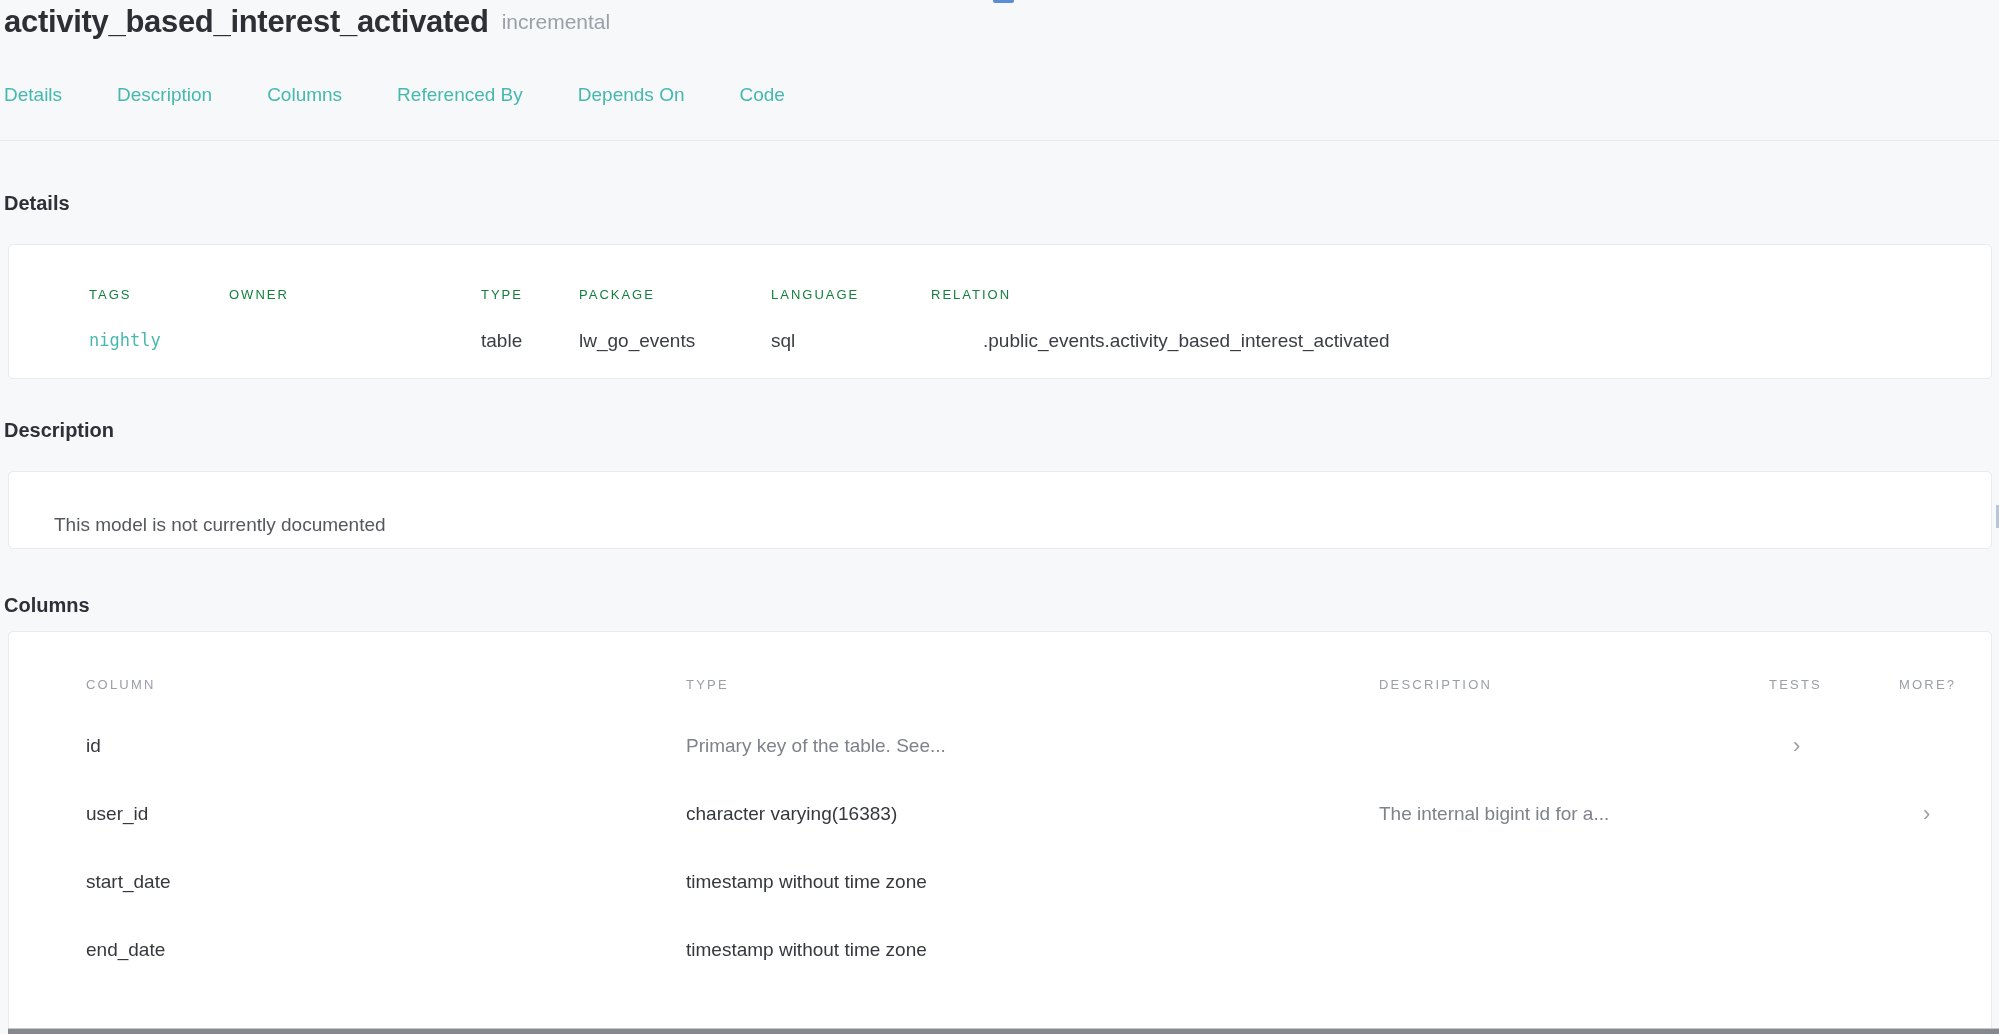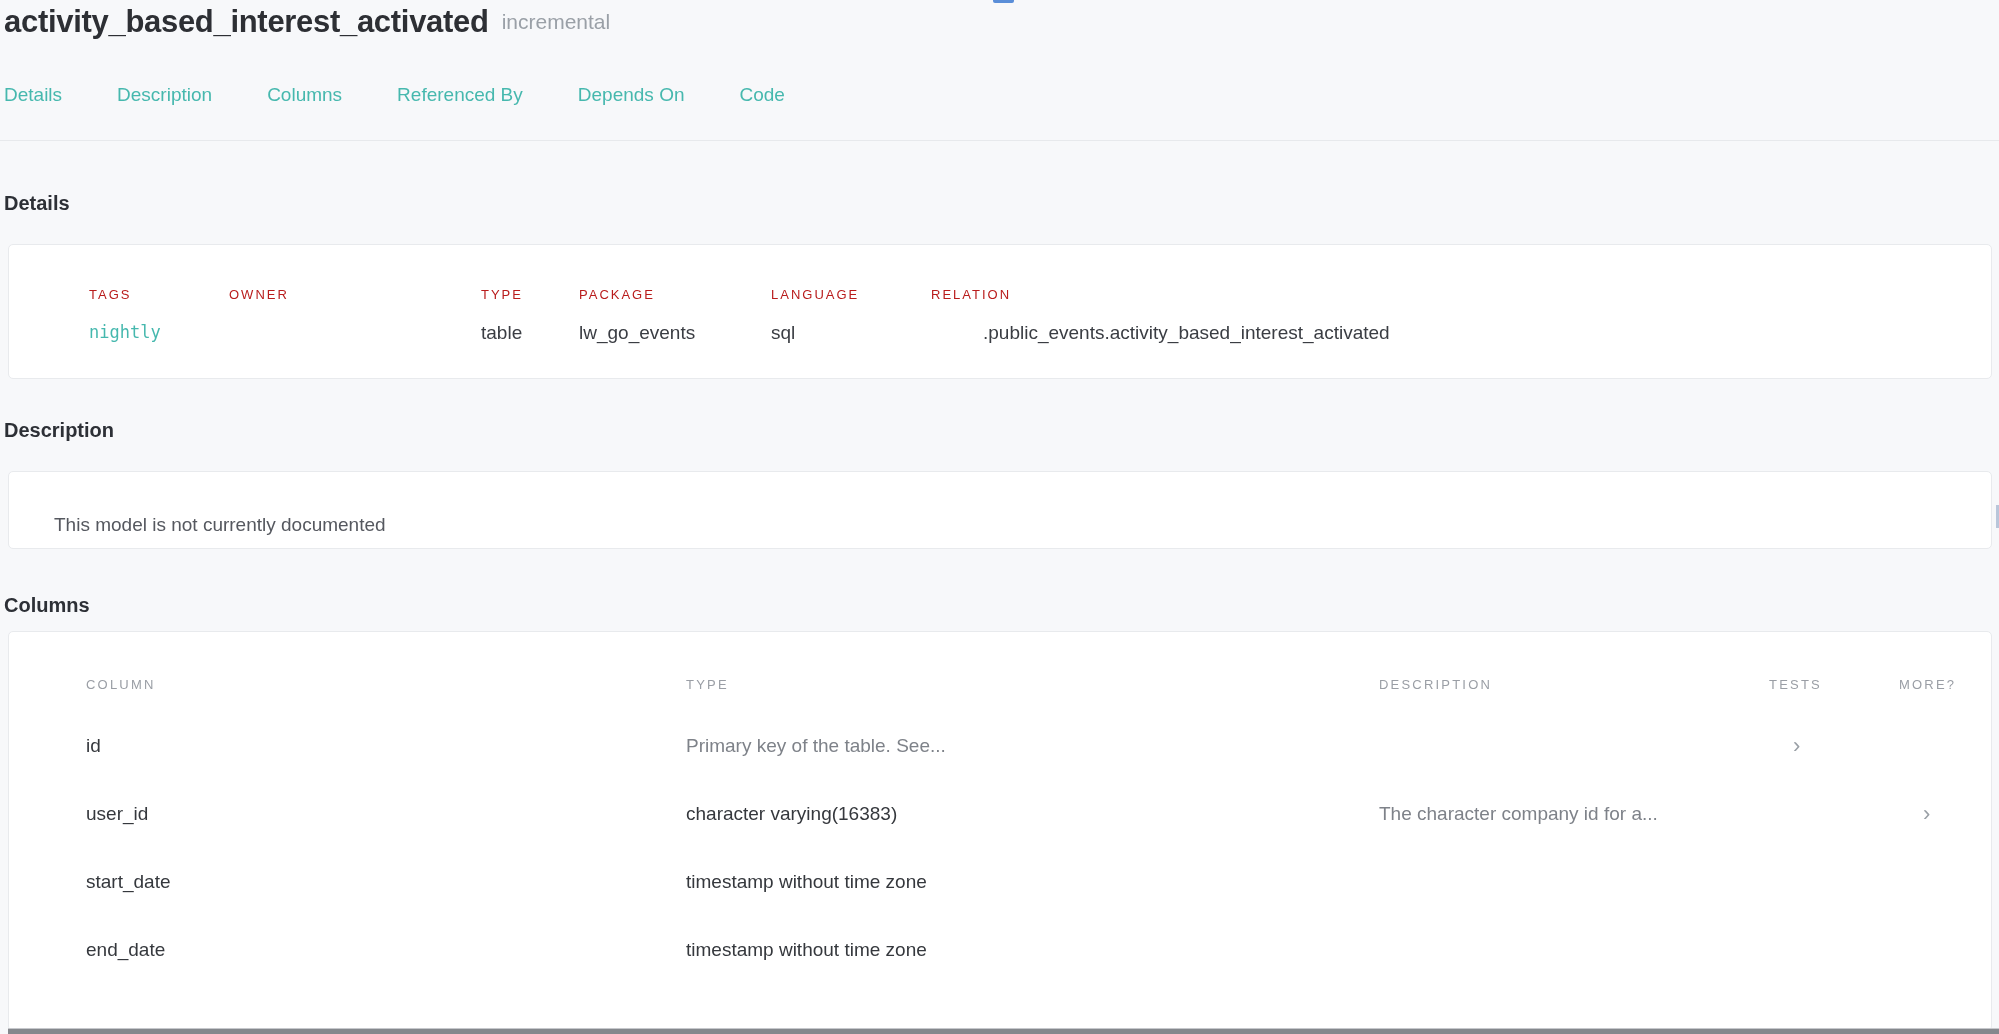--- a/index.html
+++ b/index.html
@@ -84,25 +84,25 @@
   .detail-field { flex: 0 0 auto; }
   .df-tags     { width: 140px; }
   .df-owner    { width: 252px; }
   .df-type     { width: 98px;  }
   .df-package  { width: 192px; }
   .df-language { width: 160px; }
   .df-relation { flex: 1 1 auto; }
   .detail-label {
     font-size: 13px;
     letter-spacing: 2px;
-    color: #b91c1c;
+    color: #15803d;
     font-weight: 400;
   }
   .detail-value {
-    margin-top: 20px;
+    margin-top: 28px;
     font-size: 19px;
     color: #3a3d43;
   }
   .detail-value.tag-link {
     font-family: "DejaVu Sans Mono", monospace;
     font-size: 17px;
     color: #46b8ae;
     cursor: pointer;
   }
   .df-relation .detail-value { padding-left: 52px; }
@@ -246,21 +246,21 @@
     <div class="col-grid col-row">
       <div class="cell-name">id</div>
       <div class="cell-desc">Primary key of the table. See...</div>
       <div class="cell-tests"></div>
       <div class="cell-more">›</div>
     </div>
 
     <div class="col-grid col-row">
       <div class="cell-name">user_id</div>
       <div class="cell-type">character varying(16383)</div>
-      <div class="cell-desc">The character company id for a...</div>
+      <div class="cell-desc">The internal bigint id for a...</div>
       <div class="cell-tests"></div>
       <div class="cell-more">›</div>
     </div>
 
     <div class="col-grid col-row">
       <div class="cell-name">start_date</div>
       <div class="cell-type">timestamp without time zone</div>
       <div class="cell-desc"></div>
       <div class="cell-tests"></div>
       <div class="cell-more"></div>

